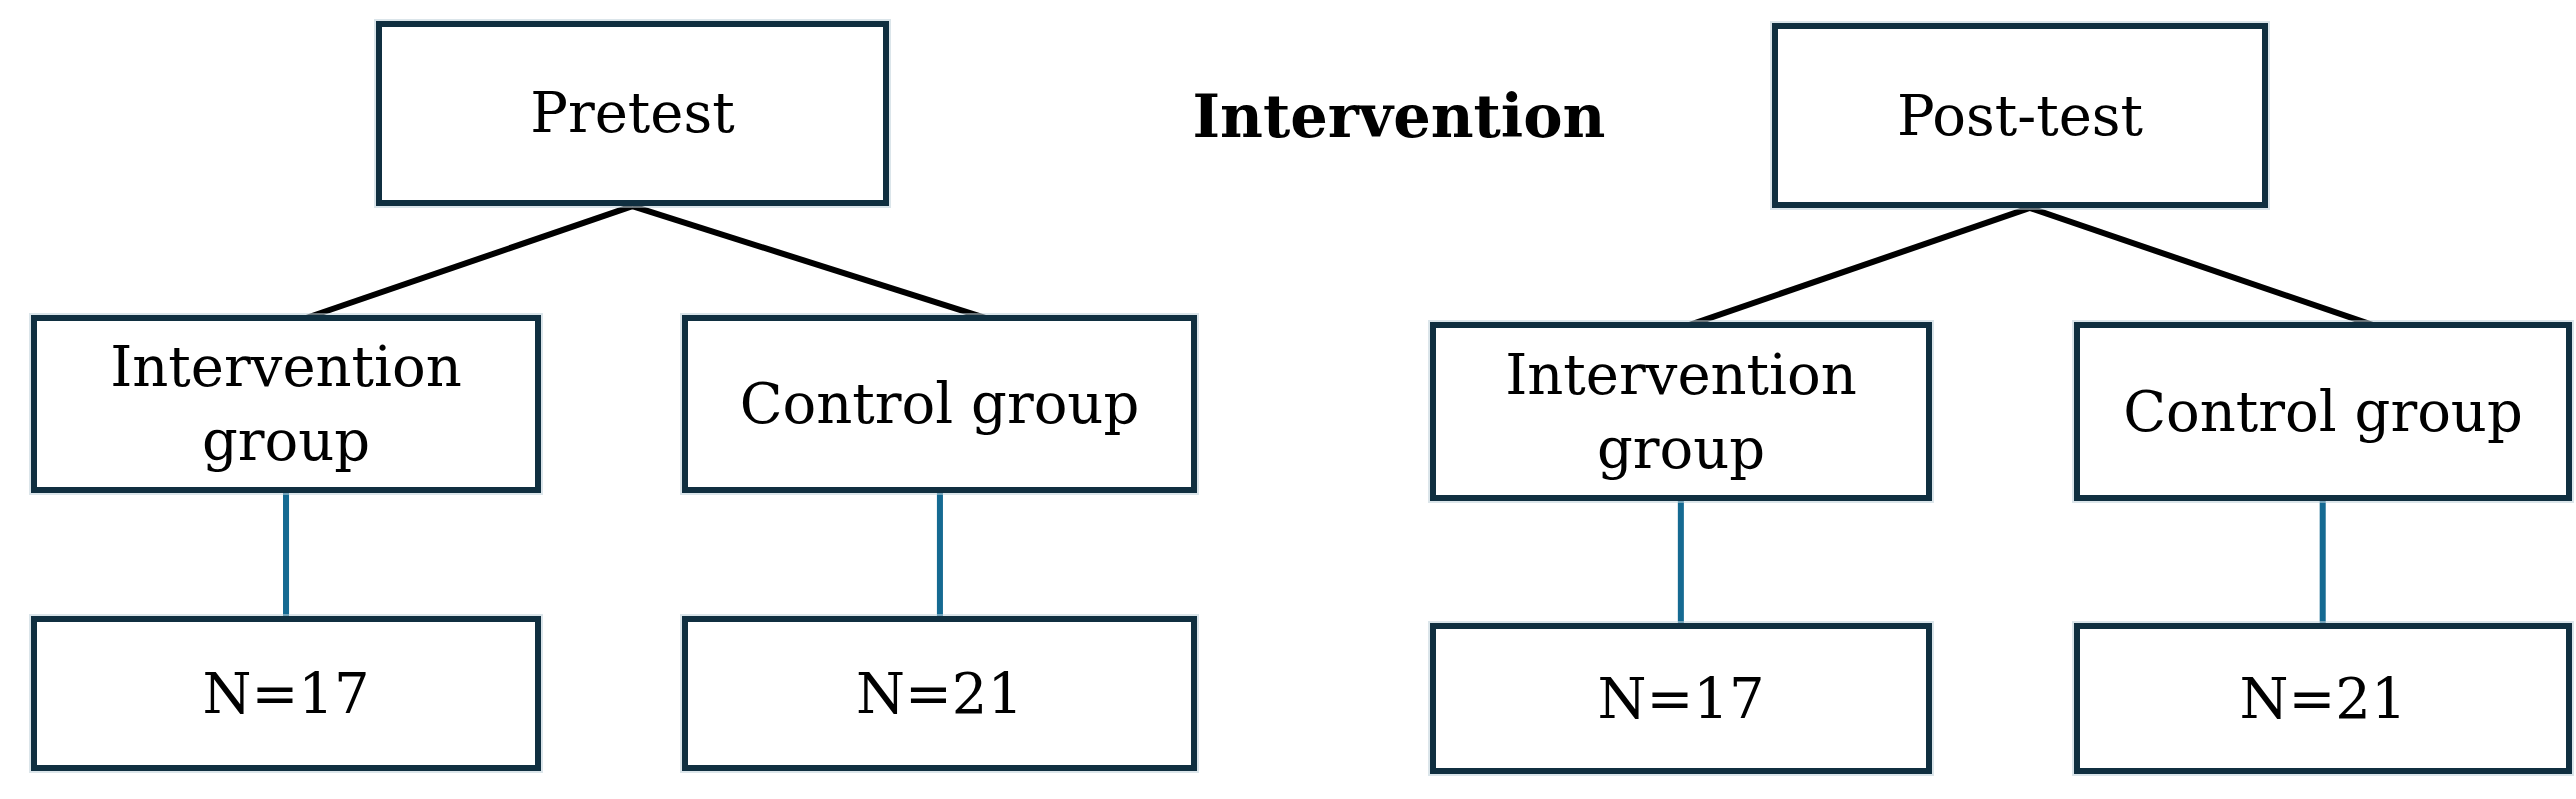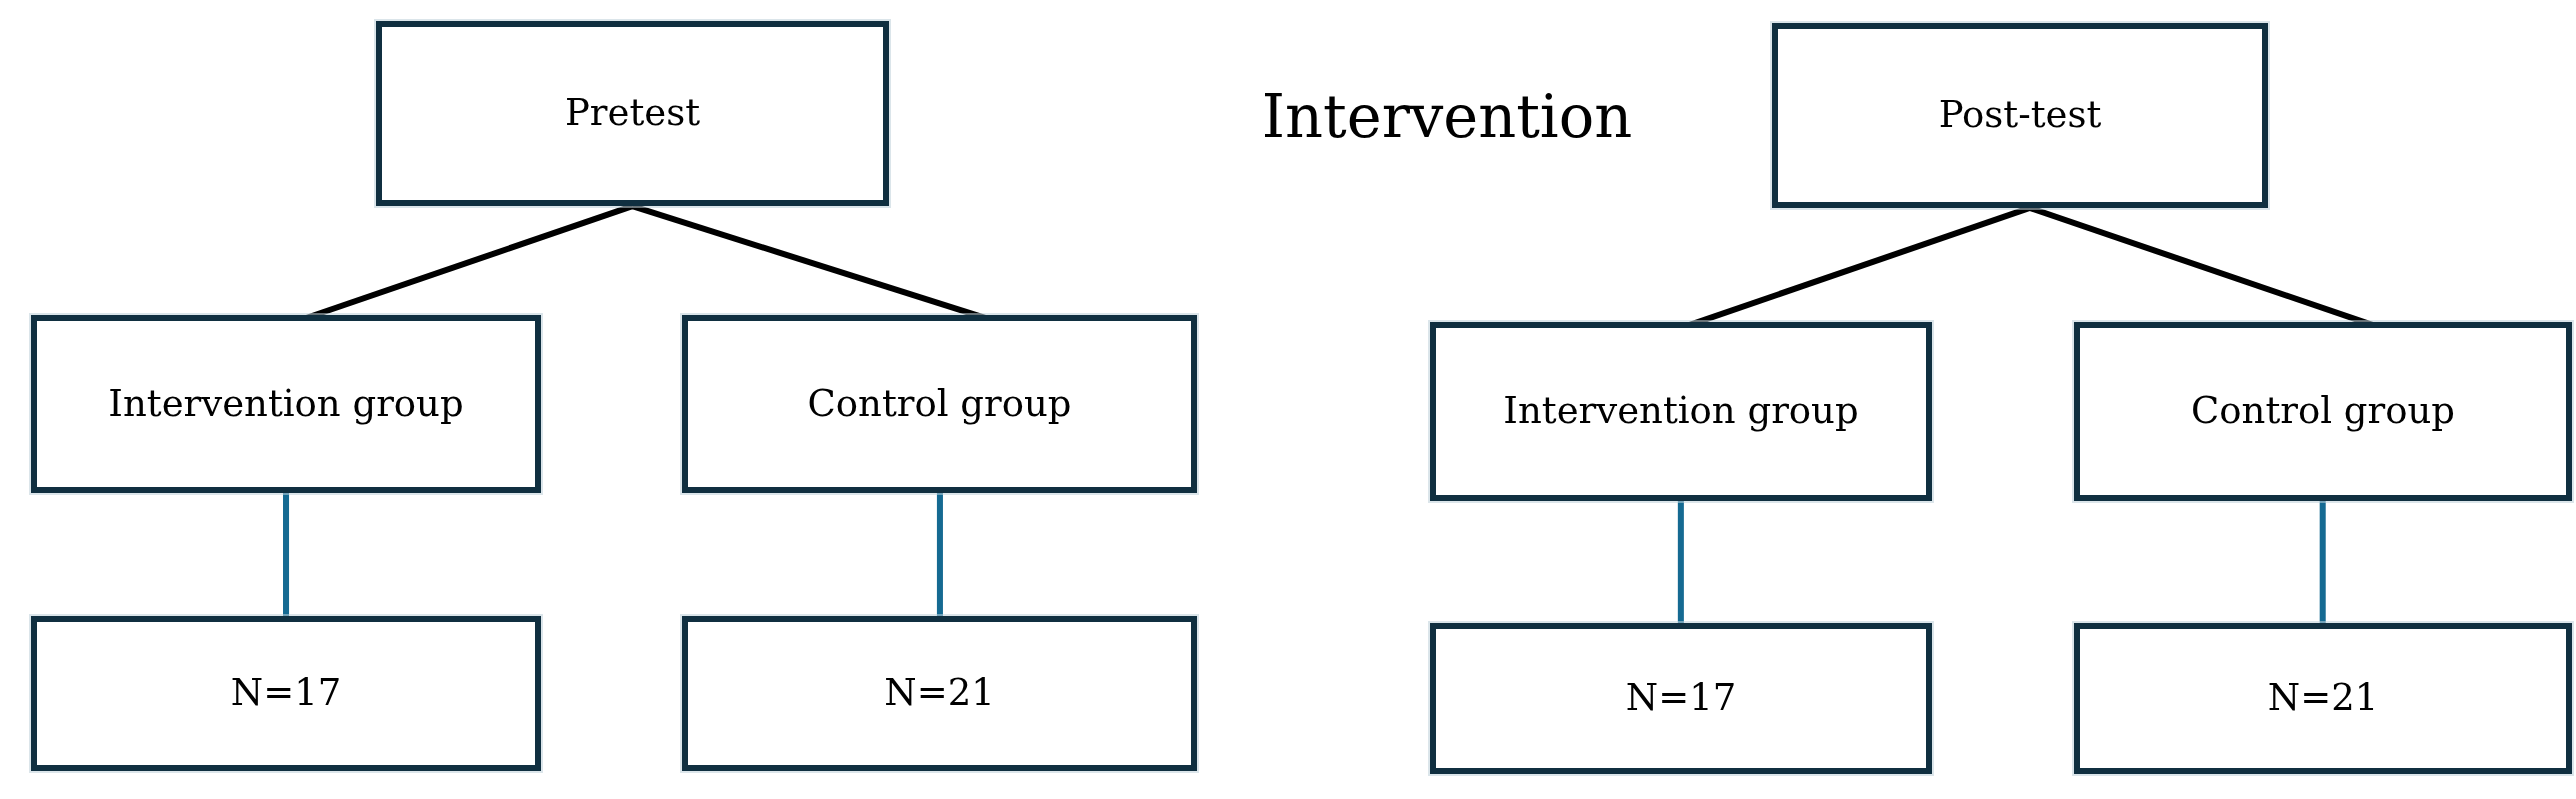--- a/index.html
+++ b/index.html
@@ -21,32 +21,32 @@
   svg.lines{ position:absolute; left:0; top:0; width:2576px; height:800px; }
   .branch{ stroke:var(--branch-line); stroke-width:7; }
   .connector{ stroke:var(--connector-line); stroke-width:7; }
   .box{
     position:absolute;
     background:var(--box-fill);
     border:6.9px solid var(--box-border);
     outline:2.6px solid rgba(190,207,216,0.55);
     display:flex; align-items:center; justify-content:center;
     text-align:center;
-    font-size:37px; line-height:1.32;
+    font-size:56px; line-height:1.32;
     padding:0 43px;
   }
   .plain-label{
     position:absolute;
     display:flex; align-items:center; justify-content:center;
     text-align:center;
     font-size:59px;
   }
   
   .box-pretest   { left:376px;  top:20.7px;  width:513px; height:185px; }
-  .label-intervention{ left:1236px; top:82px; width:422px; height:69px; }
+  .label-intervention{ left:1188px; top:82px; width:422px; height:69px;font-weight:bold; }
   .box-posttest  { left:1772px; top:23px;  width:496px; height:185px; }
   
   .box-ig-left   { left:31px;   top:315px; width:510px; height:178px; }
   .box-cg-left   { left:682px;  top:315px; width:515px; height:178px; }
   .box-ig-right  { left:1430px; top:322px; width:502px; height:179px; }
   .box-cg-right  { left:2074px; top:322px; width:498px; height:179px; }
   
   .box-n-ig-left { left:31px;   top:616px; width:510px; height:155px; }
   .box-n-cg-left { left:682px;  top:616px; width:515px; height:155px; }
   .box-n-ig-right{ left:1430px; top:623px; width:502px; height:151px; }

